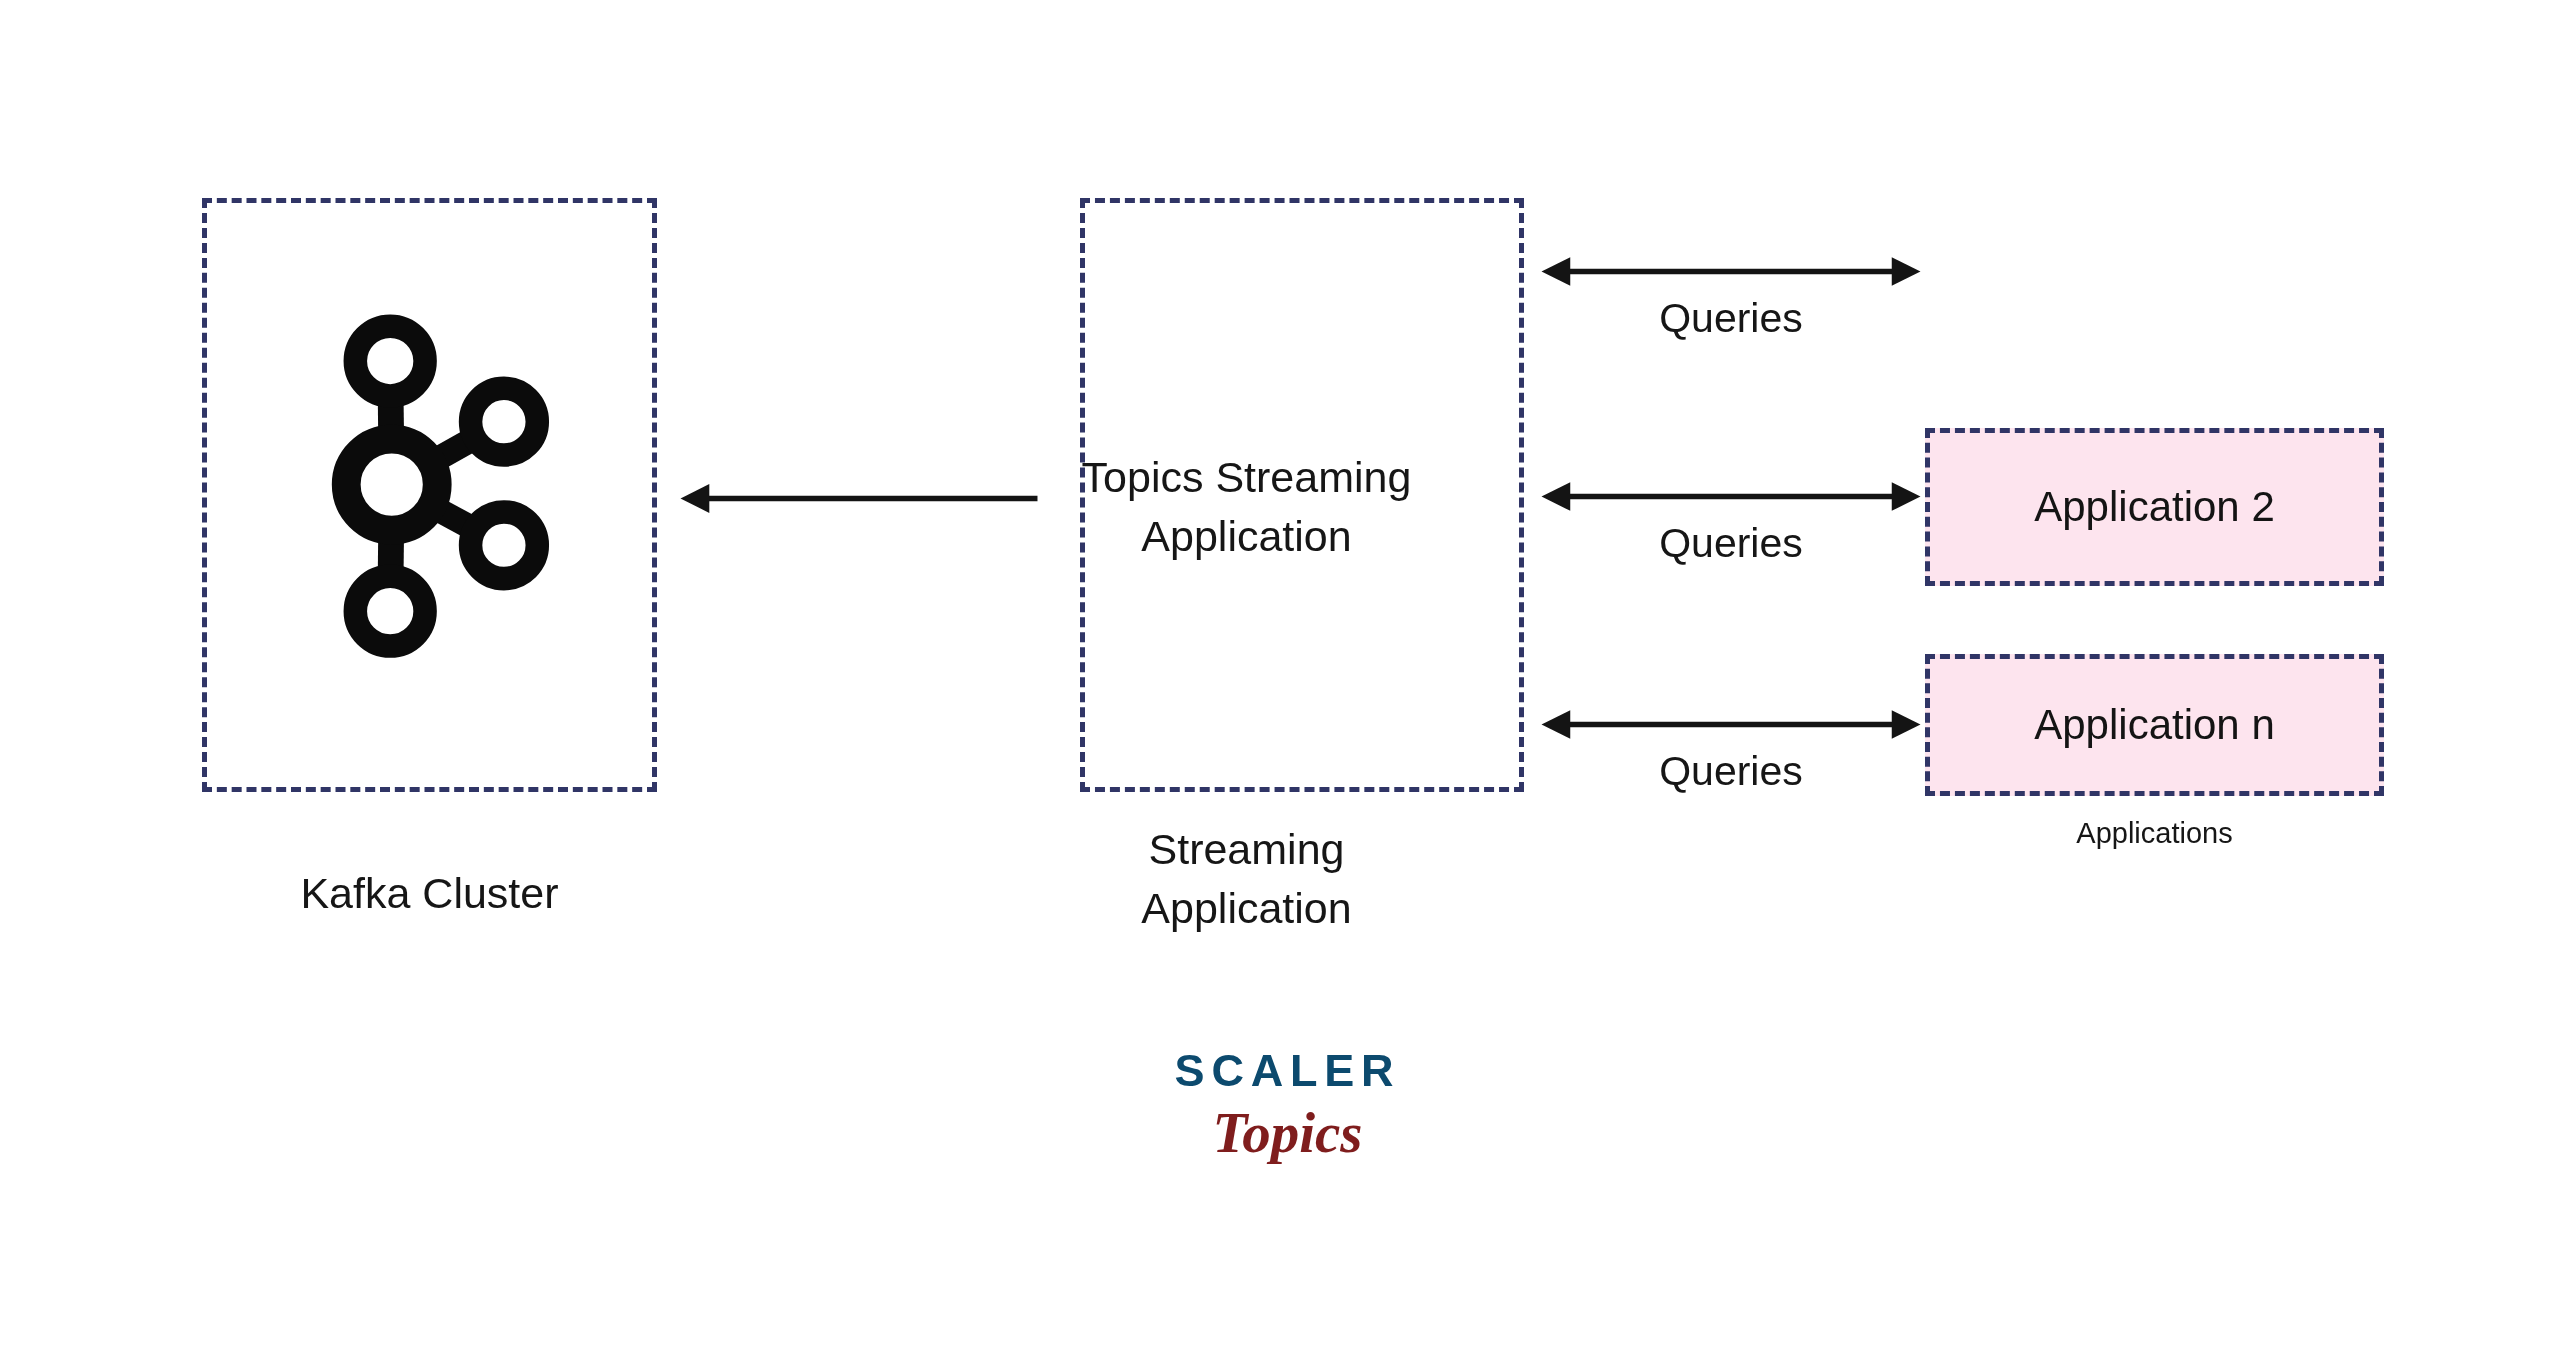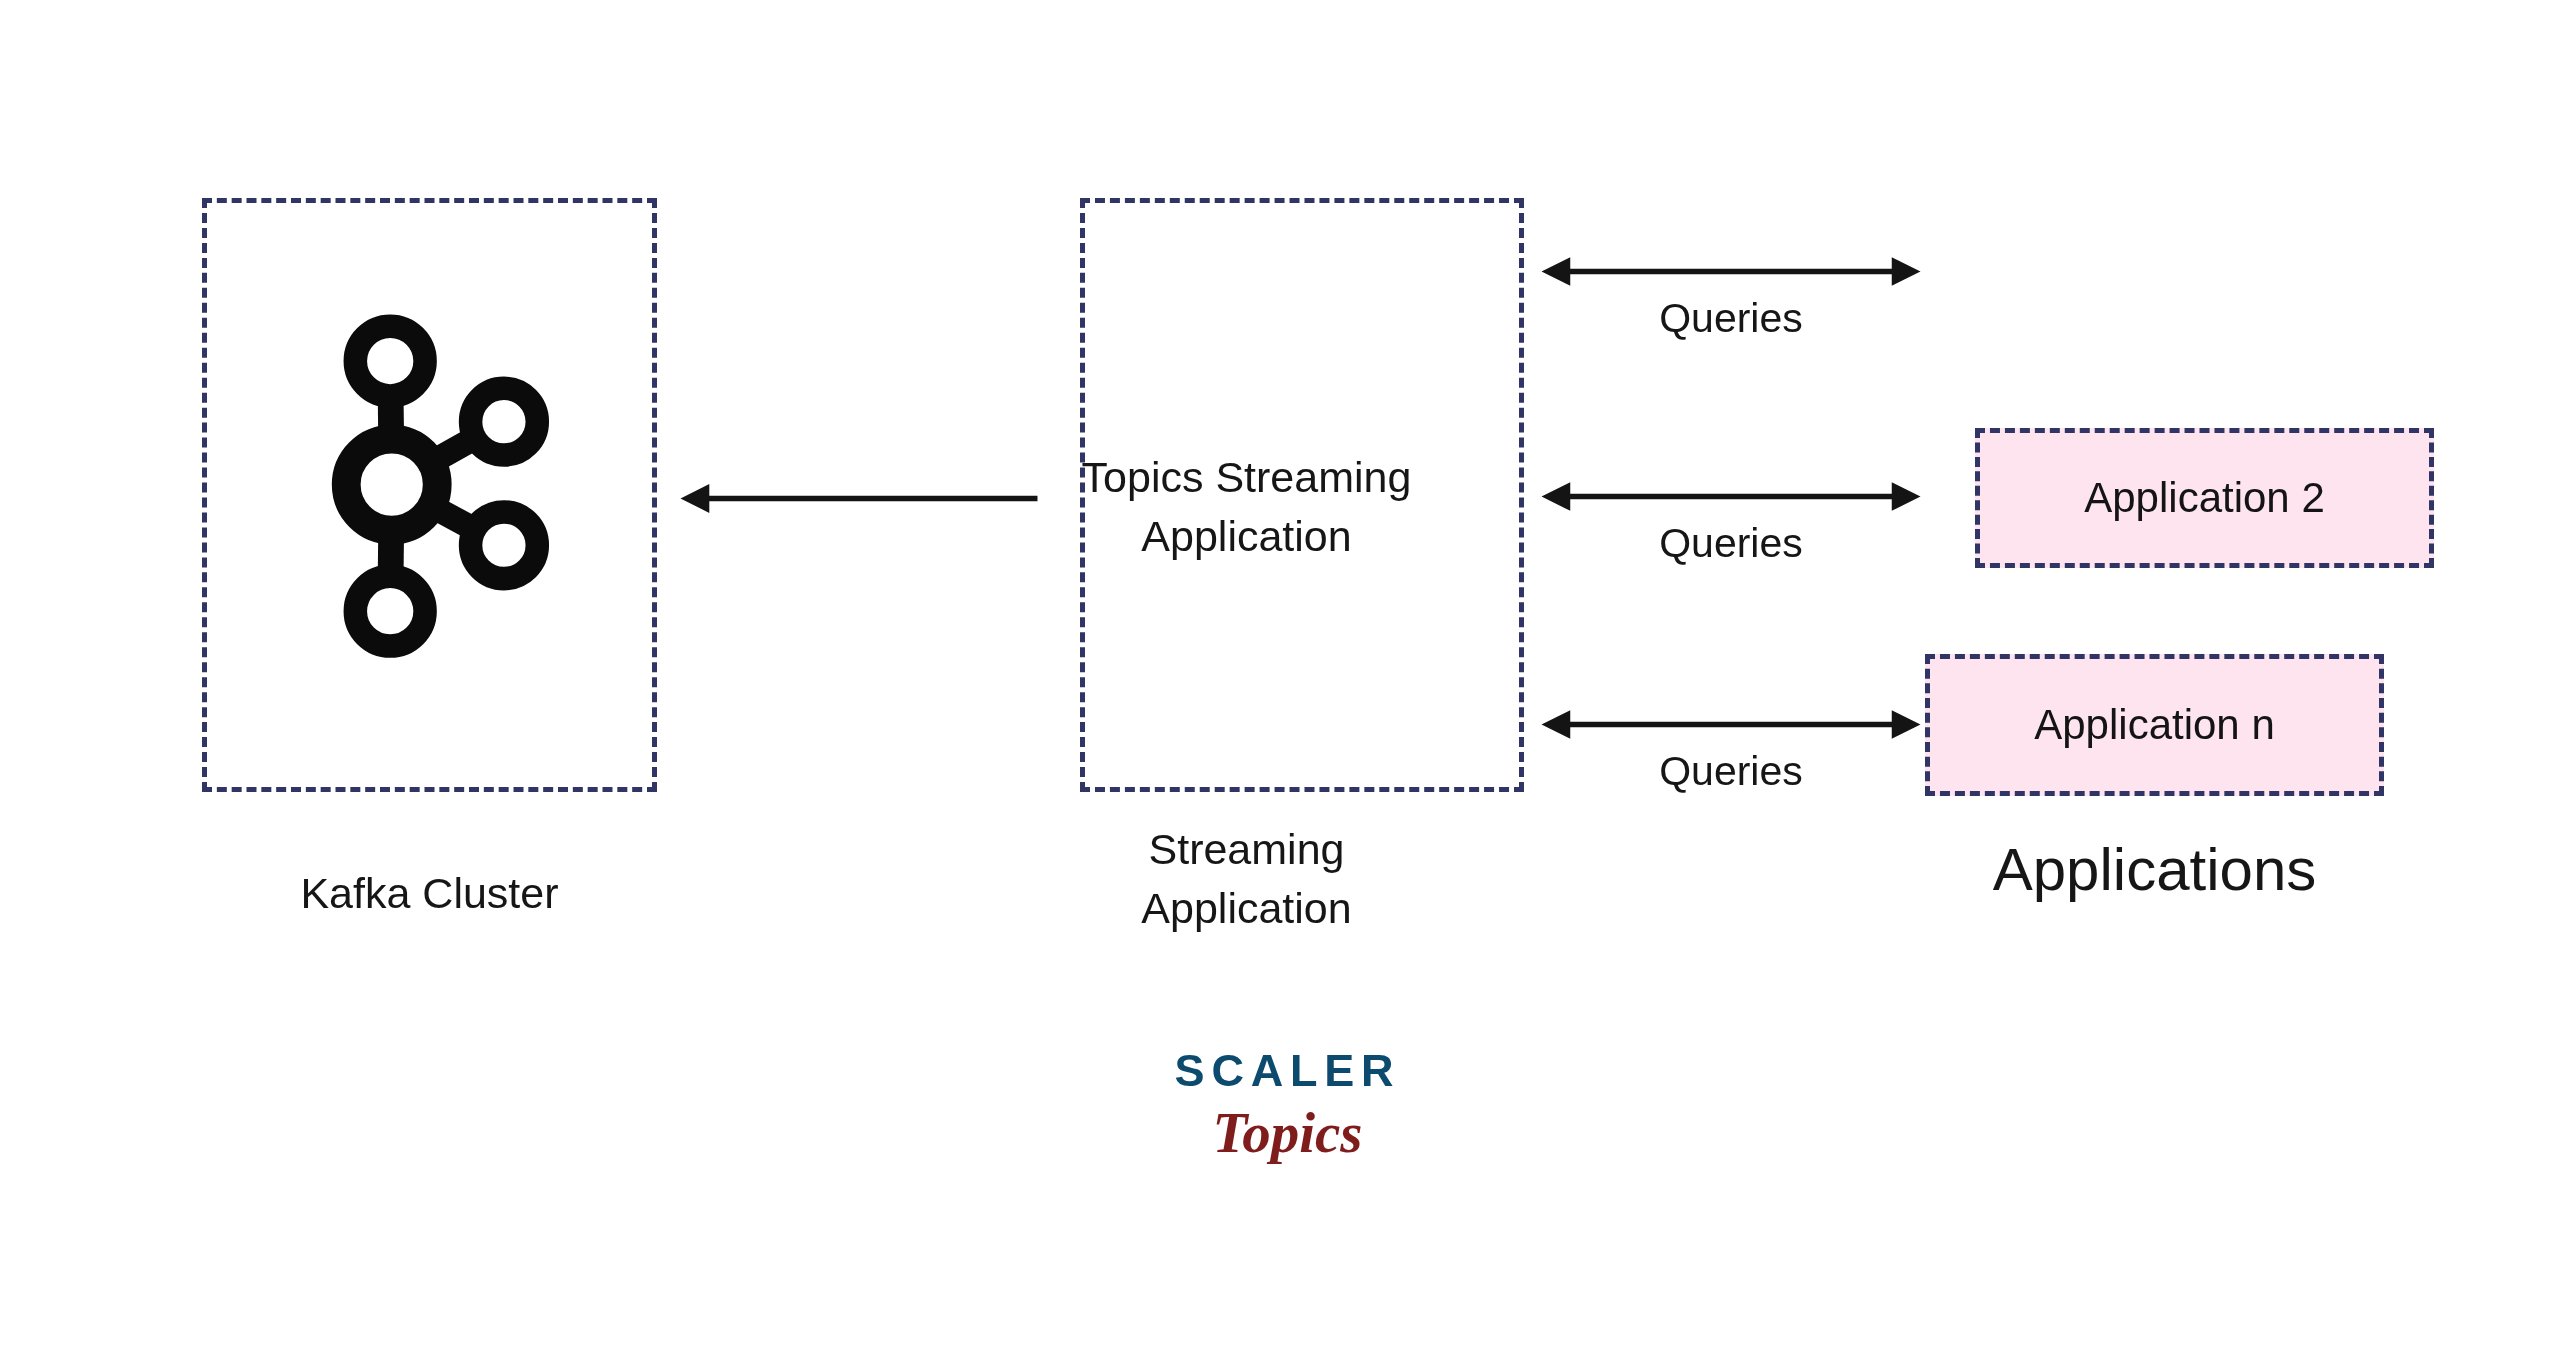--- a/index.html
+++ b/index.html
@@ -115,29 +115,29 @@
   <div class="queries-label" style="left:1540px;top:520px;width:382px;">Queries</div>
 
   <svg class="arrow-svg" style="left:1540px;top:707px;" width="382" height="35" viewBox="0 0 505 46" aria-hidden="true">
     <line x1="34" y1="23" x2="471" y2="23" stroke="#141414" stroke-width="7"></line>
     <polygon points="2,23 40,4 40,42" fill="#141414"></polygon>
     <polygon points="503,23 465,4 465,42" fill="#141414"></polygon>
   </svg>
   <div class="queries-label" style="left:1540px;top:748px;width:382px;">Queries</div>
 
 
-  <div class="app-box" style="left:1975px;top:428px;width:459px;height:140px;">
+  <div class="app-box" style="left:1925px;top:428px;width:459px;height:158px;">
     <span>Application 2</span>
   </div>
 
   <div class="app-box" style="left:1925px;top:654px;width:459px;height:142px;">
     <span>Application n</span>
   </div>
 
-  <div class="node-label" style="left:1925px;top:839px;width:459px;font-size:60px;">Applications</div>
+  <div class="node-label" style="left:1925px;top:803px;width:459px;font-size:29px;">Applications</div>
 
   <div class="logo">
     <div class="logo-brand">SCALER</div>
     <div class="logo-product">Topics</div>
   </div>
 
 </div>
 
 
 </body></html>

